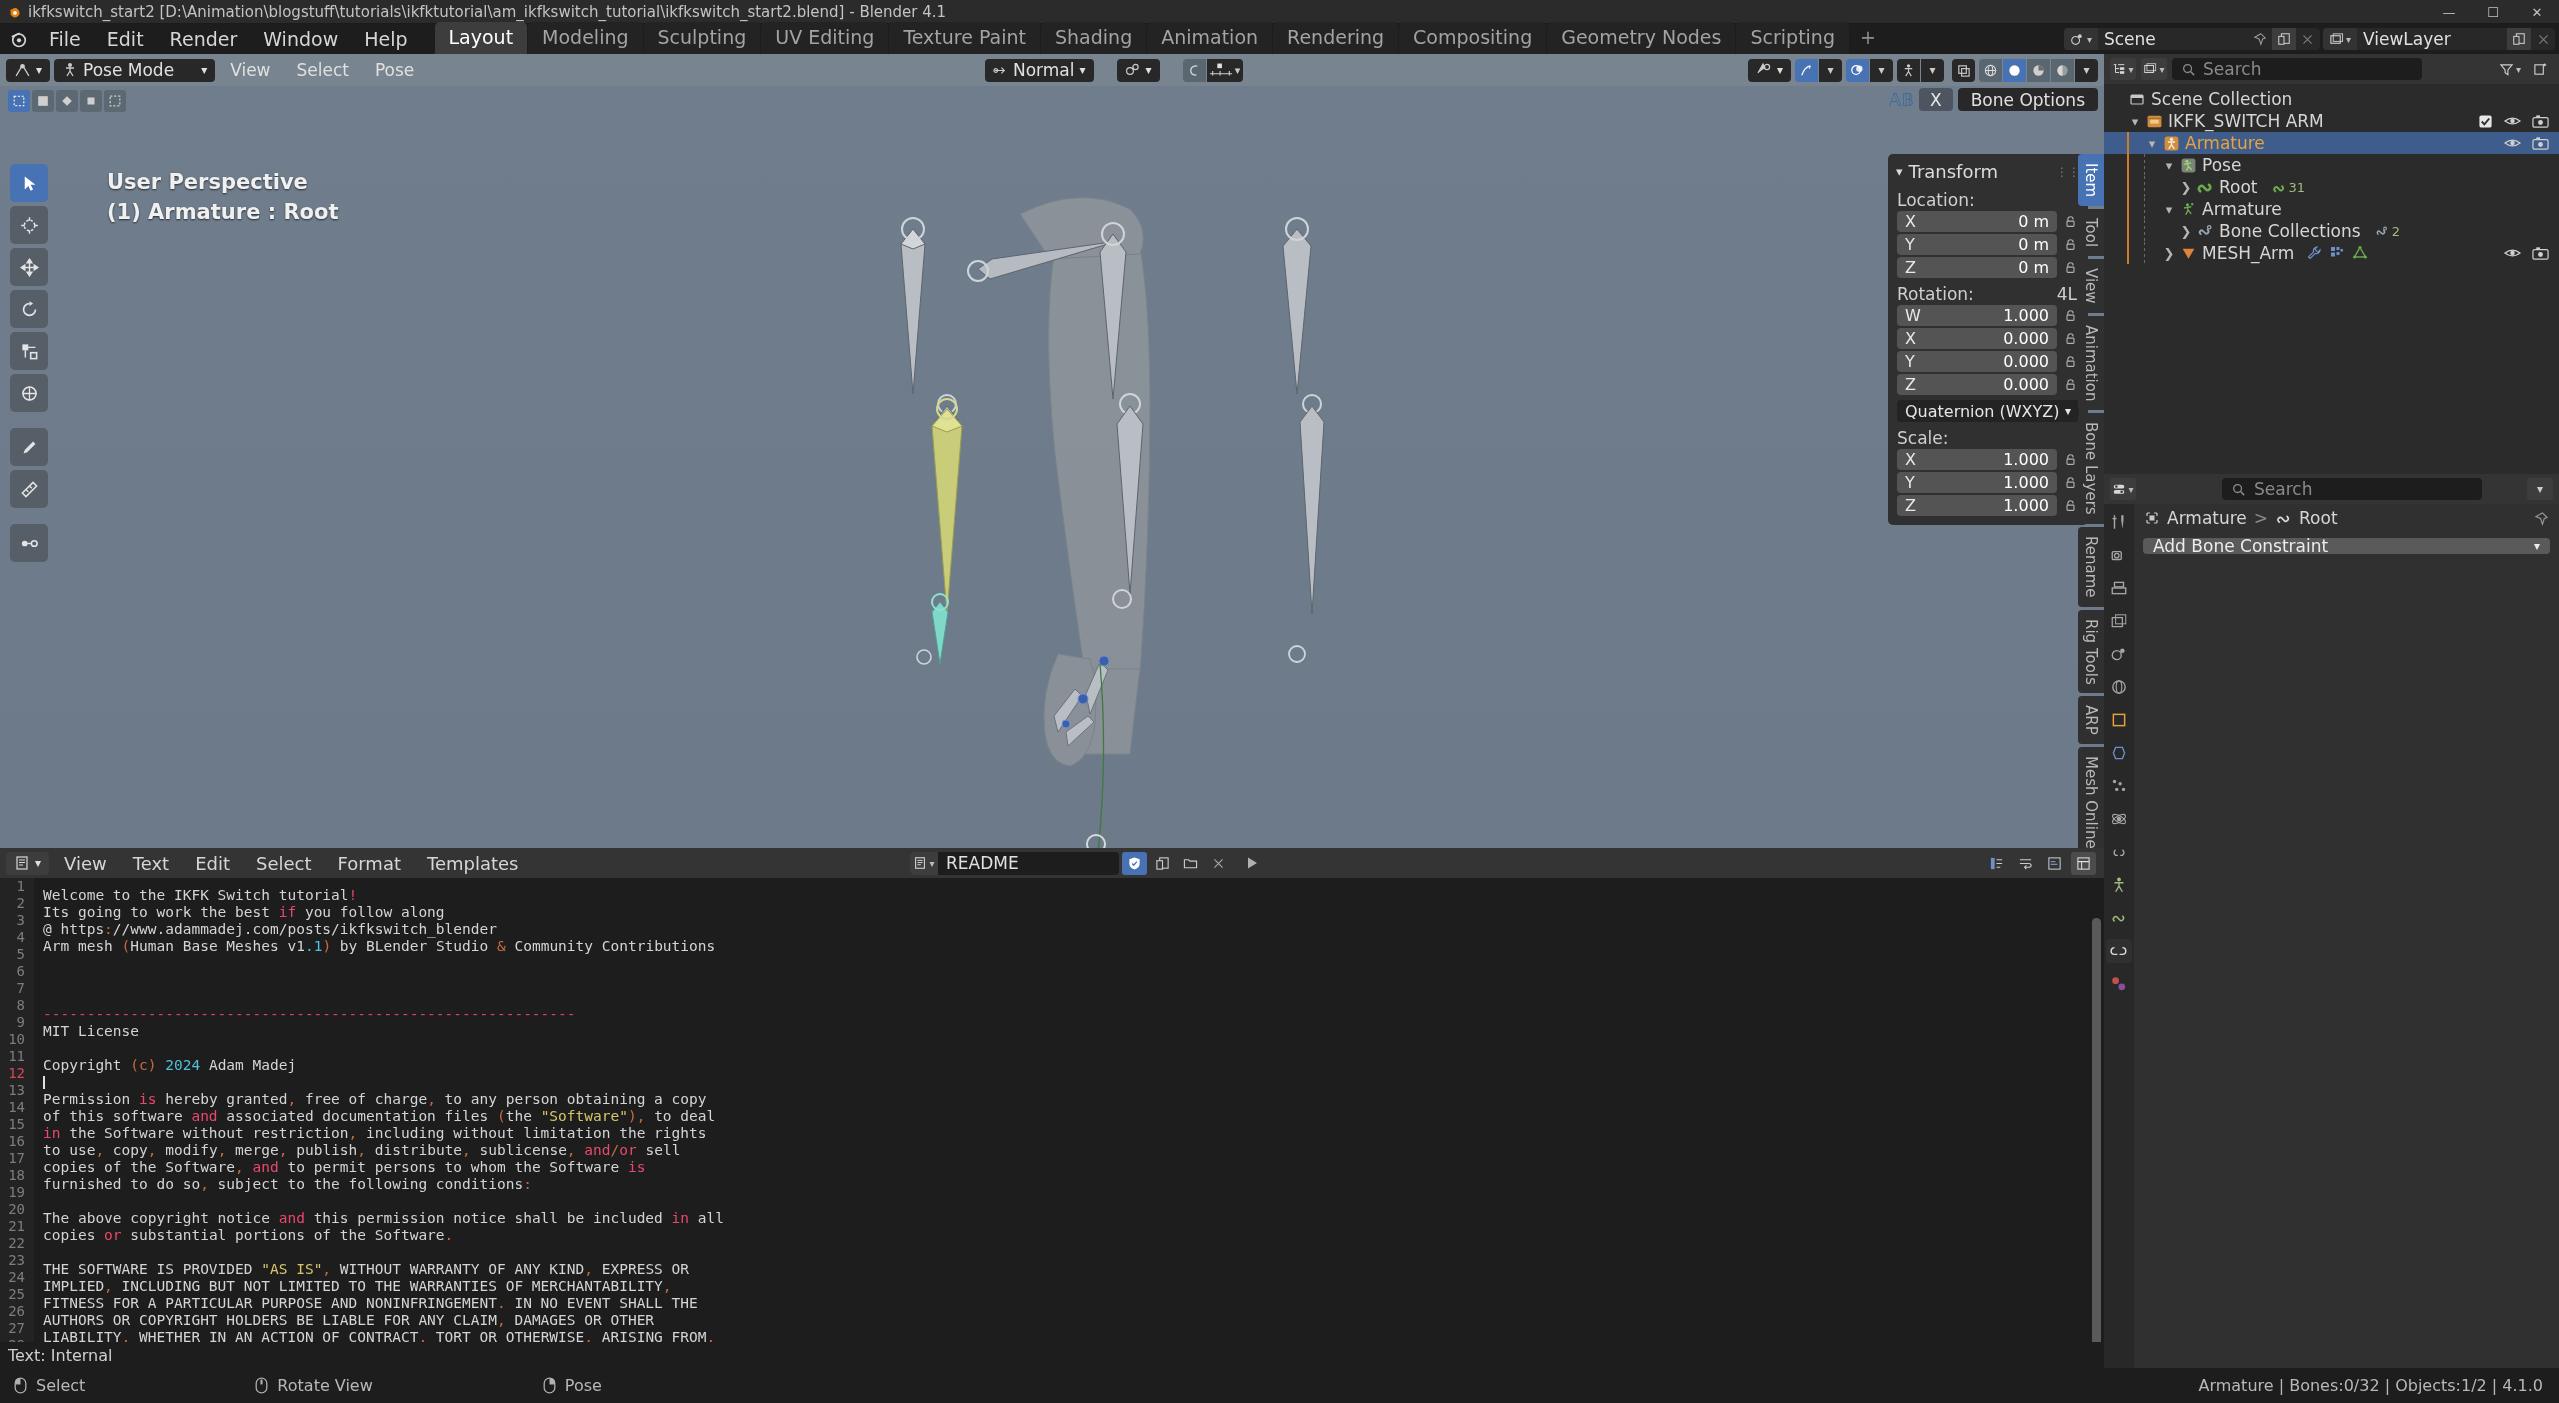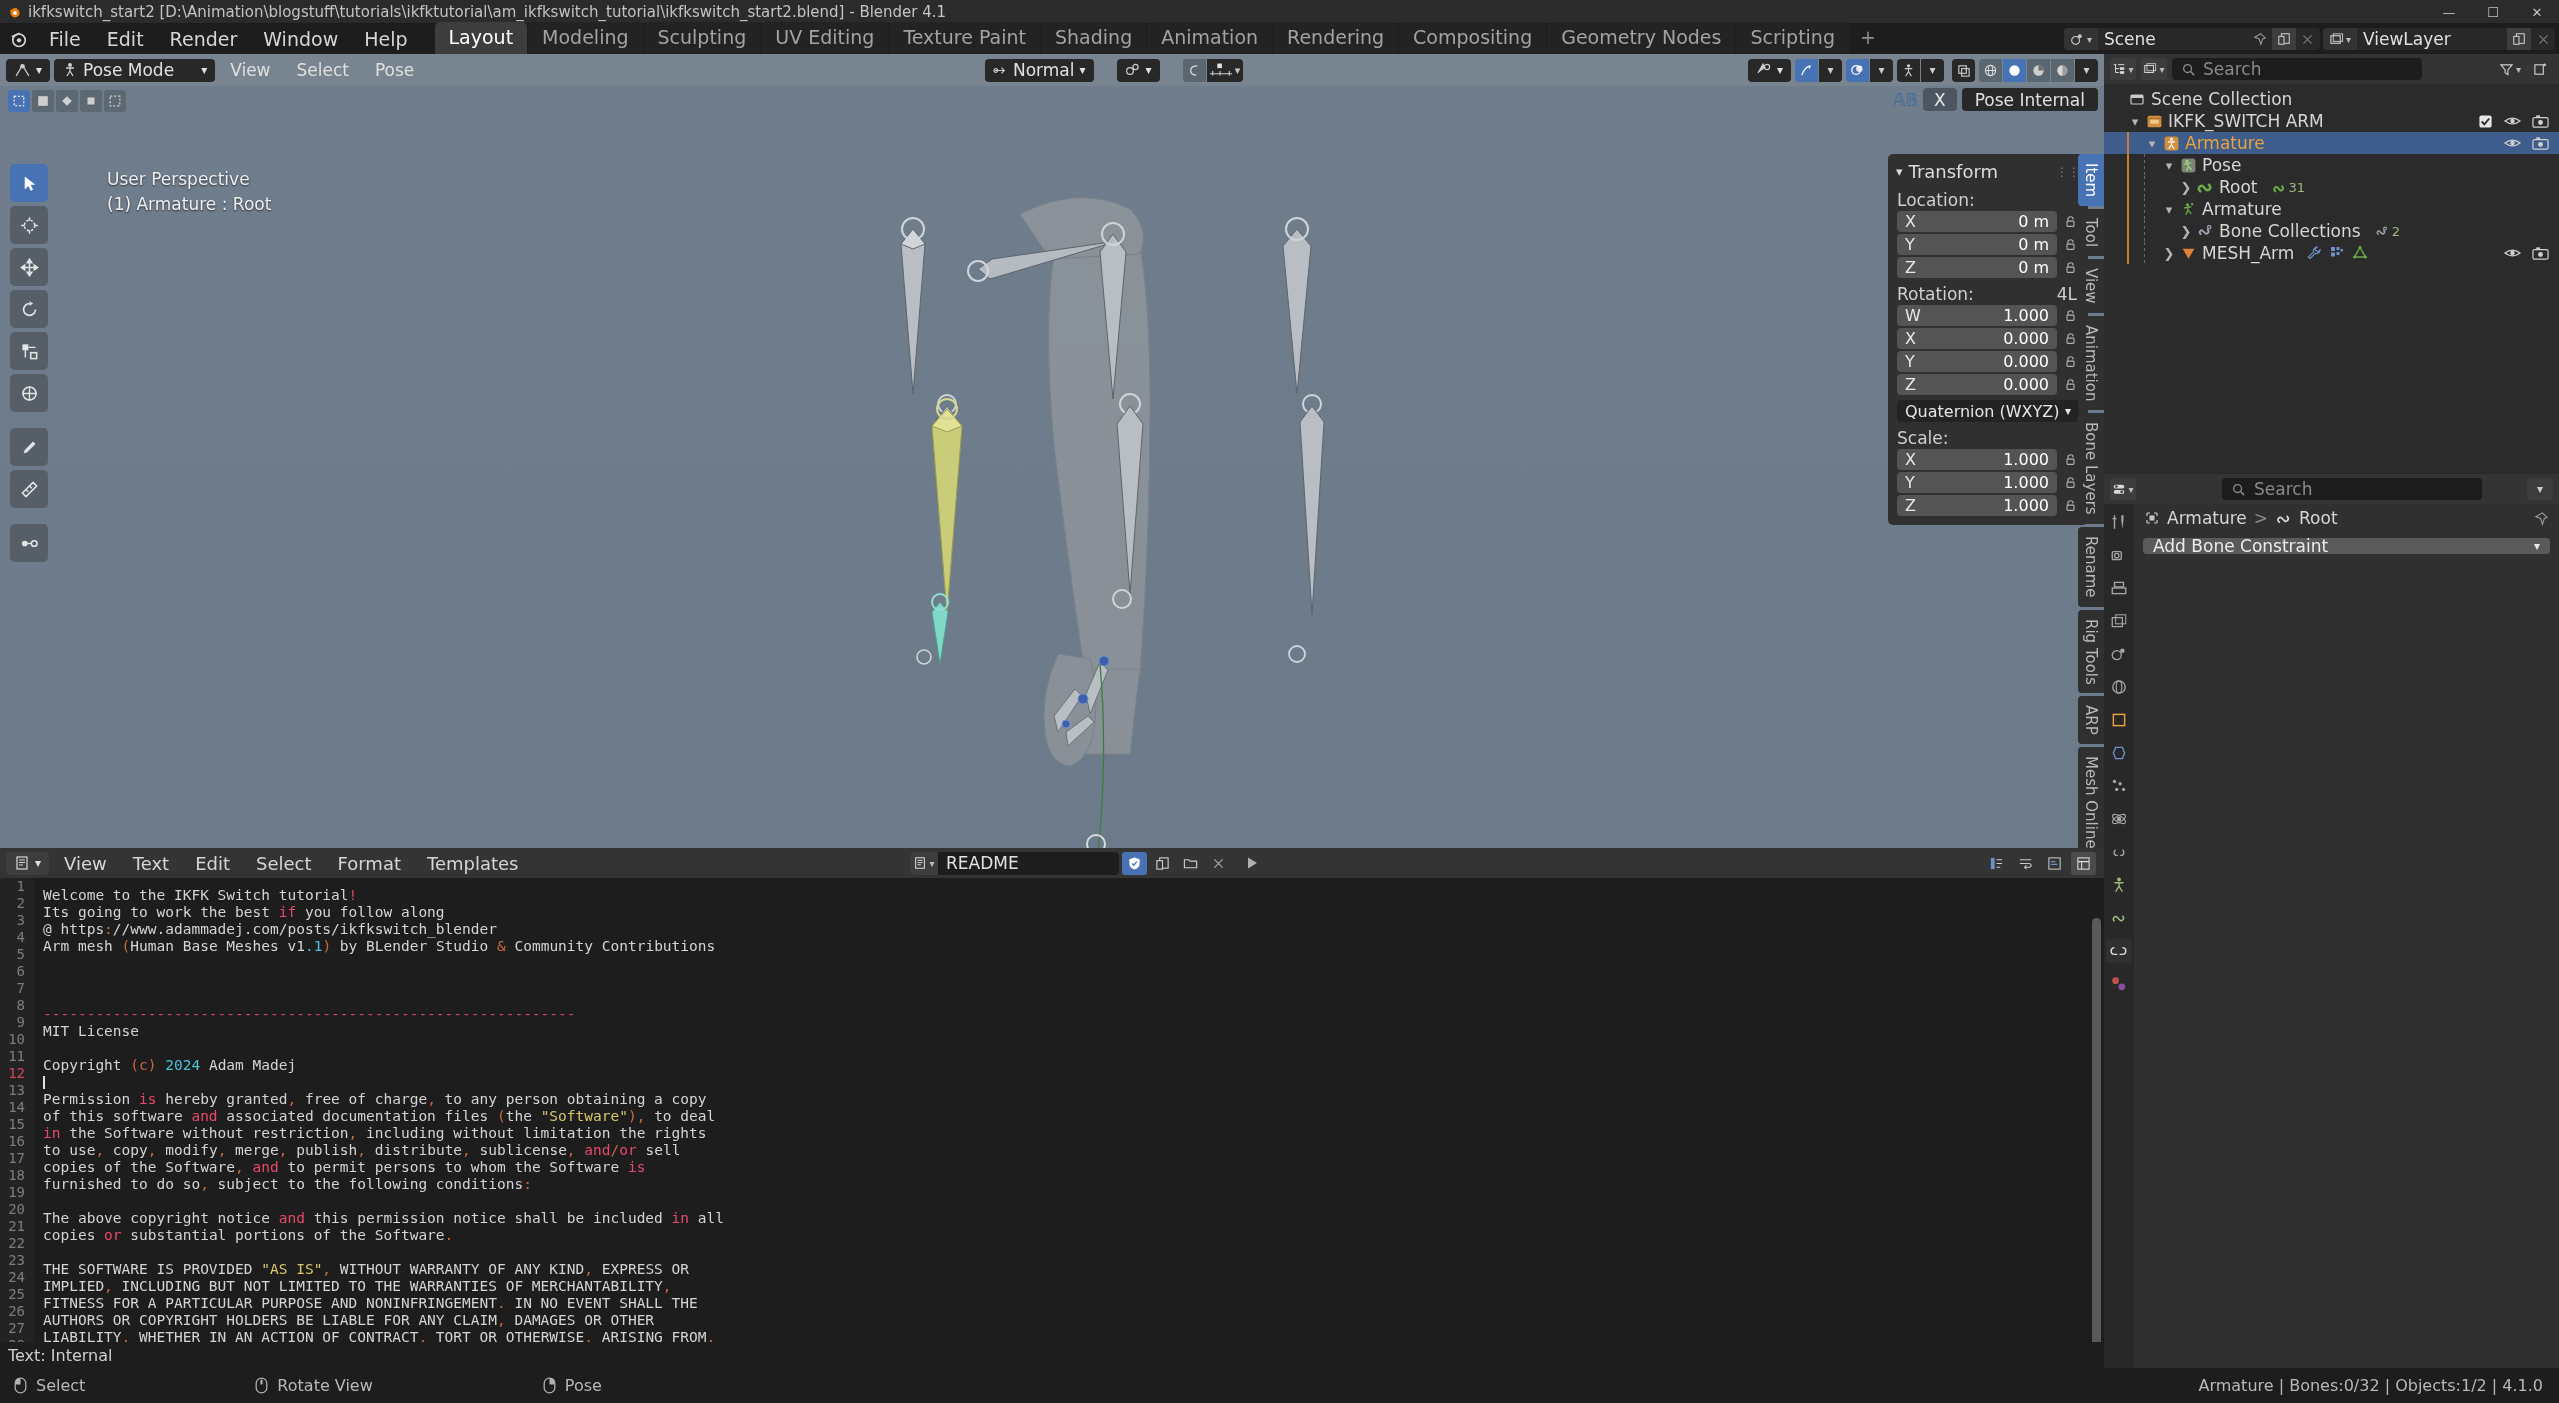--- a/index.html
+++ b/index.html
@@ -63,22 +63,22 @@
   .vp-grp { display:flex; gap:1px; border-radius:4px; overflow:hidden; }
   .vp-sq { width:23px; height:23px; background:#282828; display:flex; align-items:center; justify-content:center; }
   .vp-sq.on { background:#4772b3; }
   .vp-sq.lt { background:#5a6670; }
 
   .vp-modes { position:absolute; left:8px; top:36px; display:flex; gap:2px; }
   .mode-sq { width:22px; height:22px; background:#5c6872; display:flex; align-items:center; justify-content:center; border-radius:3px;}
   .mode-sq.on { background:#4772b3; }
 
   .vp-info {
-    position:absolute; left:107px; top:113px; font-size:17px; color:#f0f0f0;
-    text-shadow:0 1px 2px rgba(0,0,0,.65); line-height:1.45;
+    position:absolute; left:107px; top:113px; font-size:21px; color:#f0f0f0;
+    text-shadow:0 1px 2px rgba(0,0,0,.65); line-height:1.45;font-weight:bold;
   }
   .vp-toolbar { position:absolute; left:10px; top:110px; display:flex; flex-direction:column; gap:4px; }
   .tool-btn { width:38px; height:38px; background:#565f68; border-radius:5px; display:flex; align-items:center; justify-content:center; }
   .tool-btn.on { background:#4772b3; }
 
   .vp-right-tools { position:absolute; right:72px; top:106px; display:flex; flex-direction:column; gap:7px; align-items:center; }
   .rt-btn { width:32px; height:32px; border-radius:50%; background:rgba(40,40,40,.42); display:flex; align-items:center; justify-content:center; }
 
   .nav-gizmo { position:absolute; right:108px; top:100px; width:96px; height:96px; }
 
@@ -488,21 +488,21 @@
           <div class="vp-sq">
               <span style="font-size:12px;color:#ccc">▾</span>
             </div>
         </div>
       </div>
     </div>
 
     <div style="position:absolute;right:6px;top:34px;display:flex;gap:5px;align-items:center">
       <span style="color:#3d6b9e;font-size:17px">𝔸𝔹</span>
       <div style="height:23px;padding:0 11px;background:#4c5560;border-radius:4px;display:flex;align-items:center;font-size:17px;color:#e8e8e8">X</div>
-      <div style="height:23px;padding:0 13px;background:#282828;border-radius:4px;display:flex;align-items:center;font-size:17px;color:#e0e0e0">Pose Internal</div>
+      <div style="height:23px;padding:0 13px;background:#282828;border-radius:4px;display:flex;align-items:center;font-size:17px;color:#e0e0e0">Bone Options</div>
     </div>
 
     <div class="vp-modes">
       <div class="mode-sq on">
         <svg width="14" height="14" viewBox="0 0 16 16">
             <rect x="2.5" y="2.5" width="11" height="11" fill="none" stroke="#fff" stroke-width="1.2" stroke-dasharray="2.4 1.8"></rect>
           </svg>
       </div>
       <div class="mode-sq">
         <svg width="14" height="14" viewBox="0 0 16 16">

